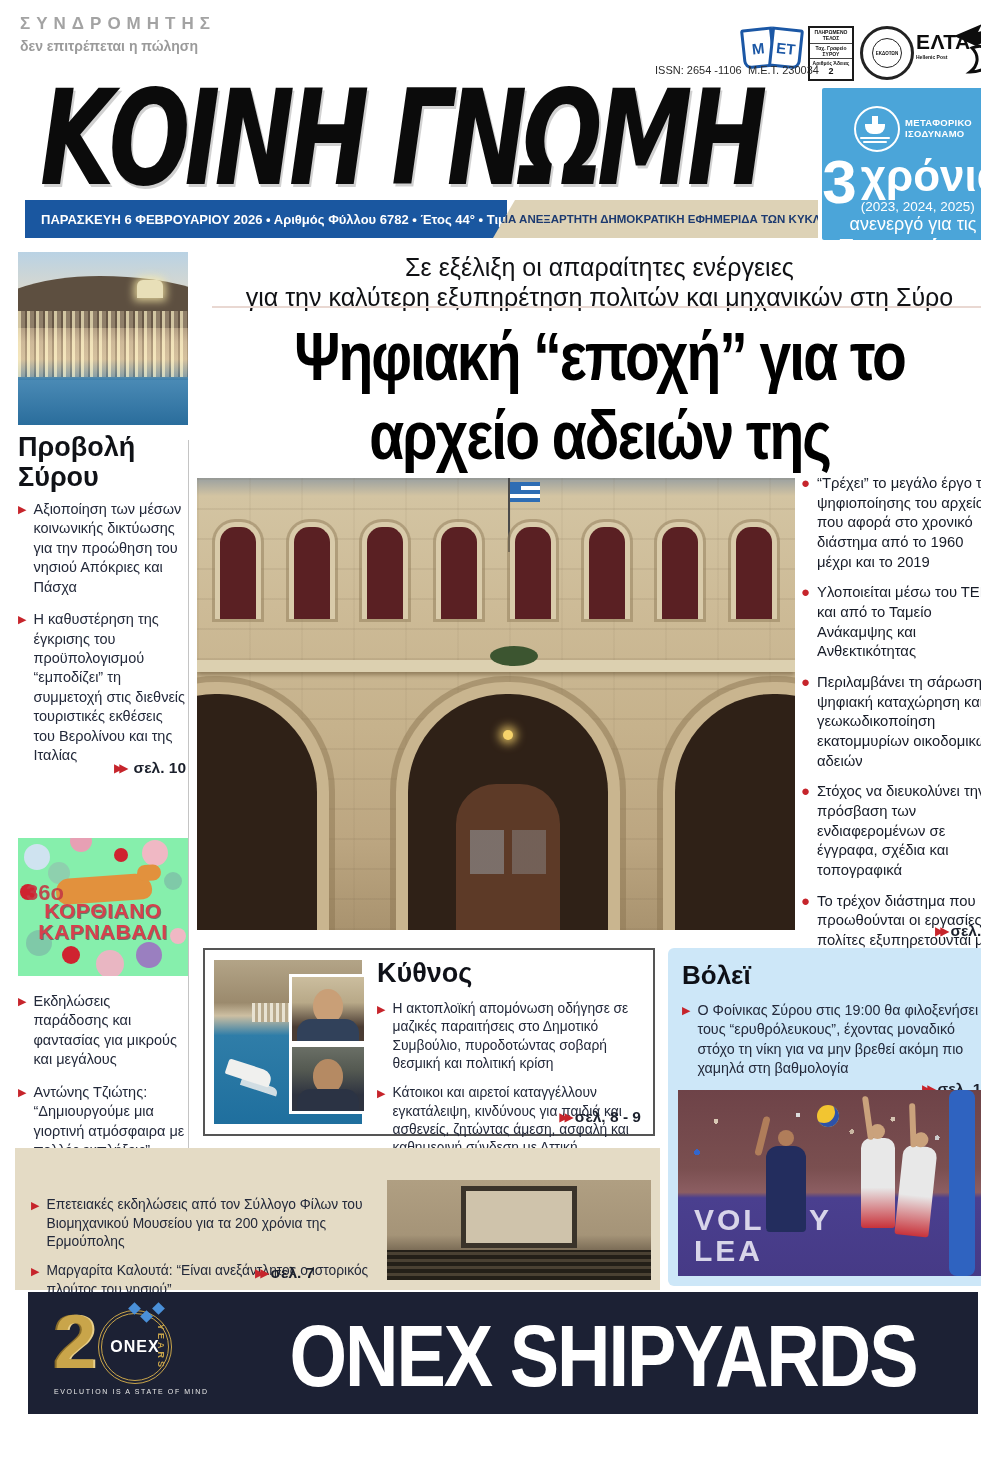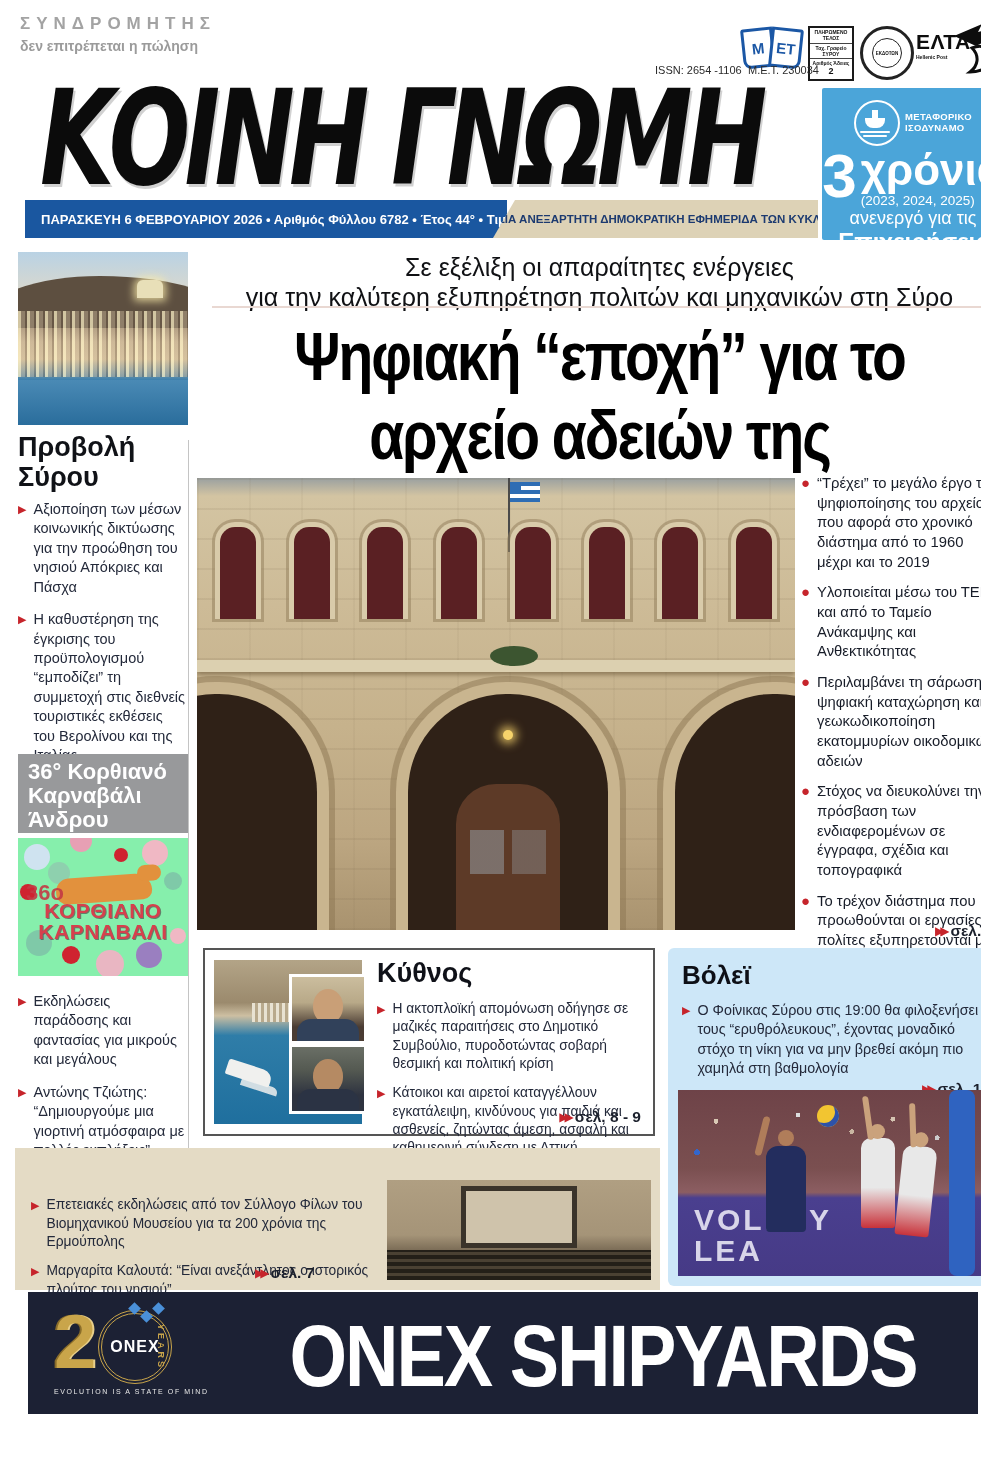--- a/index.html
+++ b/index.html
@@ -31,21 +31,21 @@
   .issn{left:655px;top:64px;font-size:11px;color:#2b2b2b;}
   .metno{left:748px;top:64px;font-size:11px;color:#2b2b2b;}
 
   
   .masthead{left:40px;top:84px;width:792px;height:112px;overflow:visible;}
   .masthead span{display:inline-block;font-family:"DejaVu Sans",sans-serif;font-style:italic;font-weight:900;
        font-size:100px;letter-spacing:-6px;color:#0b0b0b;white-space:nowrap;
        transform:scale(0.96,1.32);transform-origin:0 60%;text-shadow:2px 2px 0 rgba(0,0,0,0.18);}
 
   
-  .transport{left:822px;top:88px;width:182px;height:152px;background:#4ba5d9;color:#fff;border-radius:2px;padding:12px 8px;box-sizing:border-box;}
+  .transport{left:822px;top:88px;width:182px;height:152px;background:#4ba5d9;color:#fff;border-radius:2px;padding:18px 8px;box-sizing:border-box;}
   .t-logo-row{display:flex;align-items:center;gap:5px;justify-content:center;}
   .t-circle{width:42px;height:42px;border:2px solid #fff;border-radius:50%;position:relative;flex:none;}
   .t-hull{position:absolute;left:9px;top:16px;width:20px;height:10px;background:#fff;border-radius:0 0 8px 8px;}
   .t-mast{position:absolute;left:16px;top:8px;width:6px;height:8px;background:#fff;}
   .t-wave{position:absolute;left:4px;top:29px;width:30px;height:2px;background:#fff;border-radius:2px;}
   .t-wave.w2{top:33px;left:7px;width:24px;}
   .t-label{font-size:9.5px;font-weight:900;line-height:1.15;letter-spacing:0.3px;}
   .t-bigrow{display:flex;align-items:flex-start;justify-content:center;margin-top:2px;}
   .t-3{font-size:62px;font-weight:900;line-height:0.9;}
   .t-col{margin-left:4px;}
@@ -304,23 +304,20 @@
     <div class="item">
       <span class="tri">▶</span>
       <span class="txt">Η καθυστέρηση της έγκρισης του προϋπολογισμού “εμποδίζει” τη συμμετοχή στις διεθνείς τουριστικές εκθέσεις του Βερολίνου και της Ιταλίας</span>
     </div>
     <div class="refrow">
       <span class="tri2">▶▶</span>
       <span class="reflabel">σελ. 10</span>
     </div>
   </div>
 
-  <div class="abs carnival-head">36° Κορθιανό
-Καρναβάλι
-Άνδρου</div>
 
   <div class="abs carnival-poster">
     <div class="dot" style="left:6px;top:6px;width:26px;height:26px;background:#cfe3f0;"></div>
     <div class="dot" style="left:52px;top:-8px;width:22px;height:22px;background:#e7a0b4;"></div>
     <div class="dot" style="left:96px;top:10px;width:14px;height:14px;background:#cf2330;"></div>
     <div class="dot" style="left:124px;top:2px;width:26px;height:26px;background:#f0b8c4;"></div>
     <div class="dot" style="left:146px;top:34px;width:18px;height:18px;background:#7fc9a8;"></div>
     <div class="dot" style="left:2px;top:46px;width:16px;height:16px;background:#cf2330;"></div>
     <div class="dot" style="left:30px;top:24px;width:22px;height:22px;background:#8ed0ae;"></div>
     <div class="dot" style="left:8px;top:92px;width:26px;height:26px;background:#7fc9a8;"></div>

